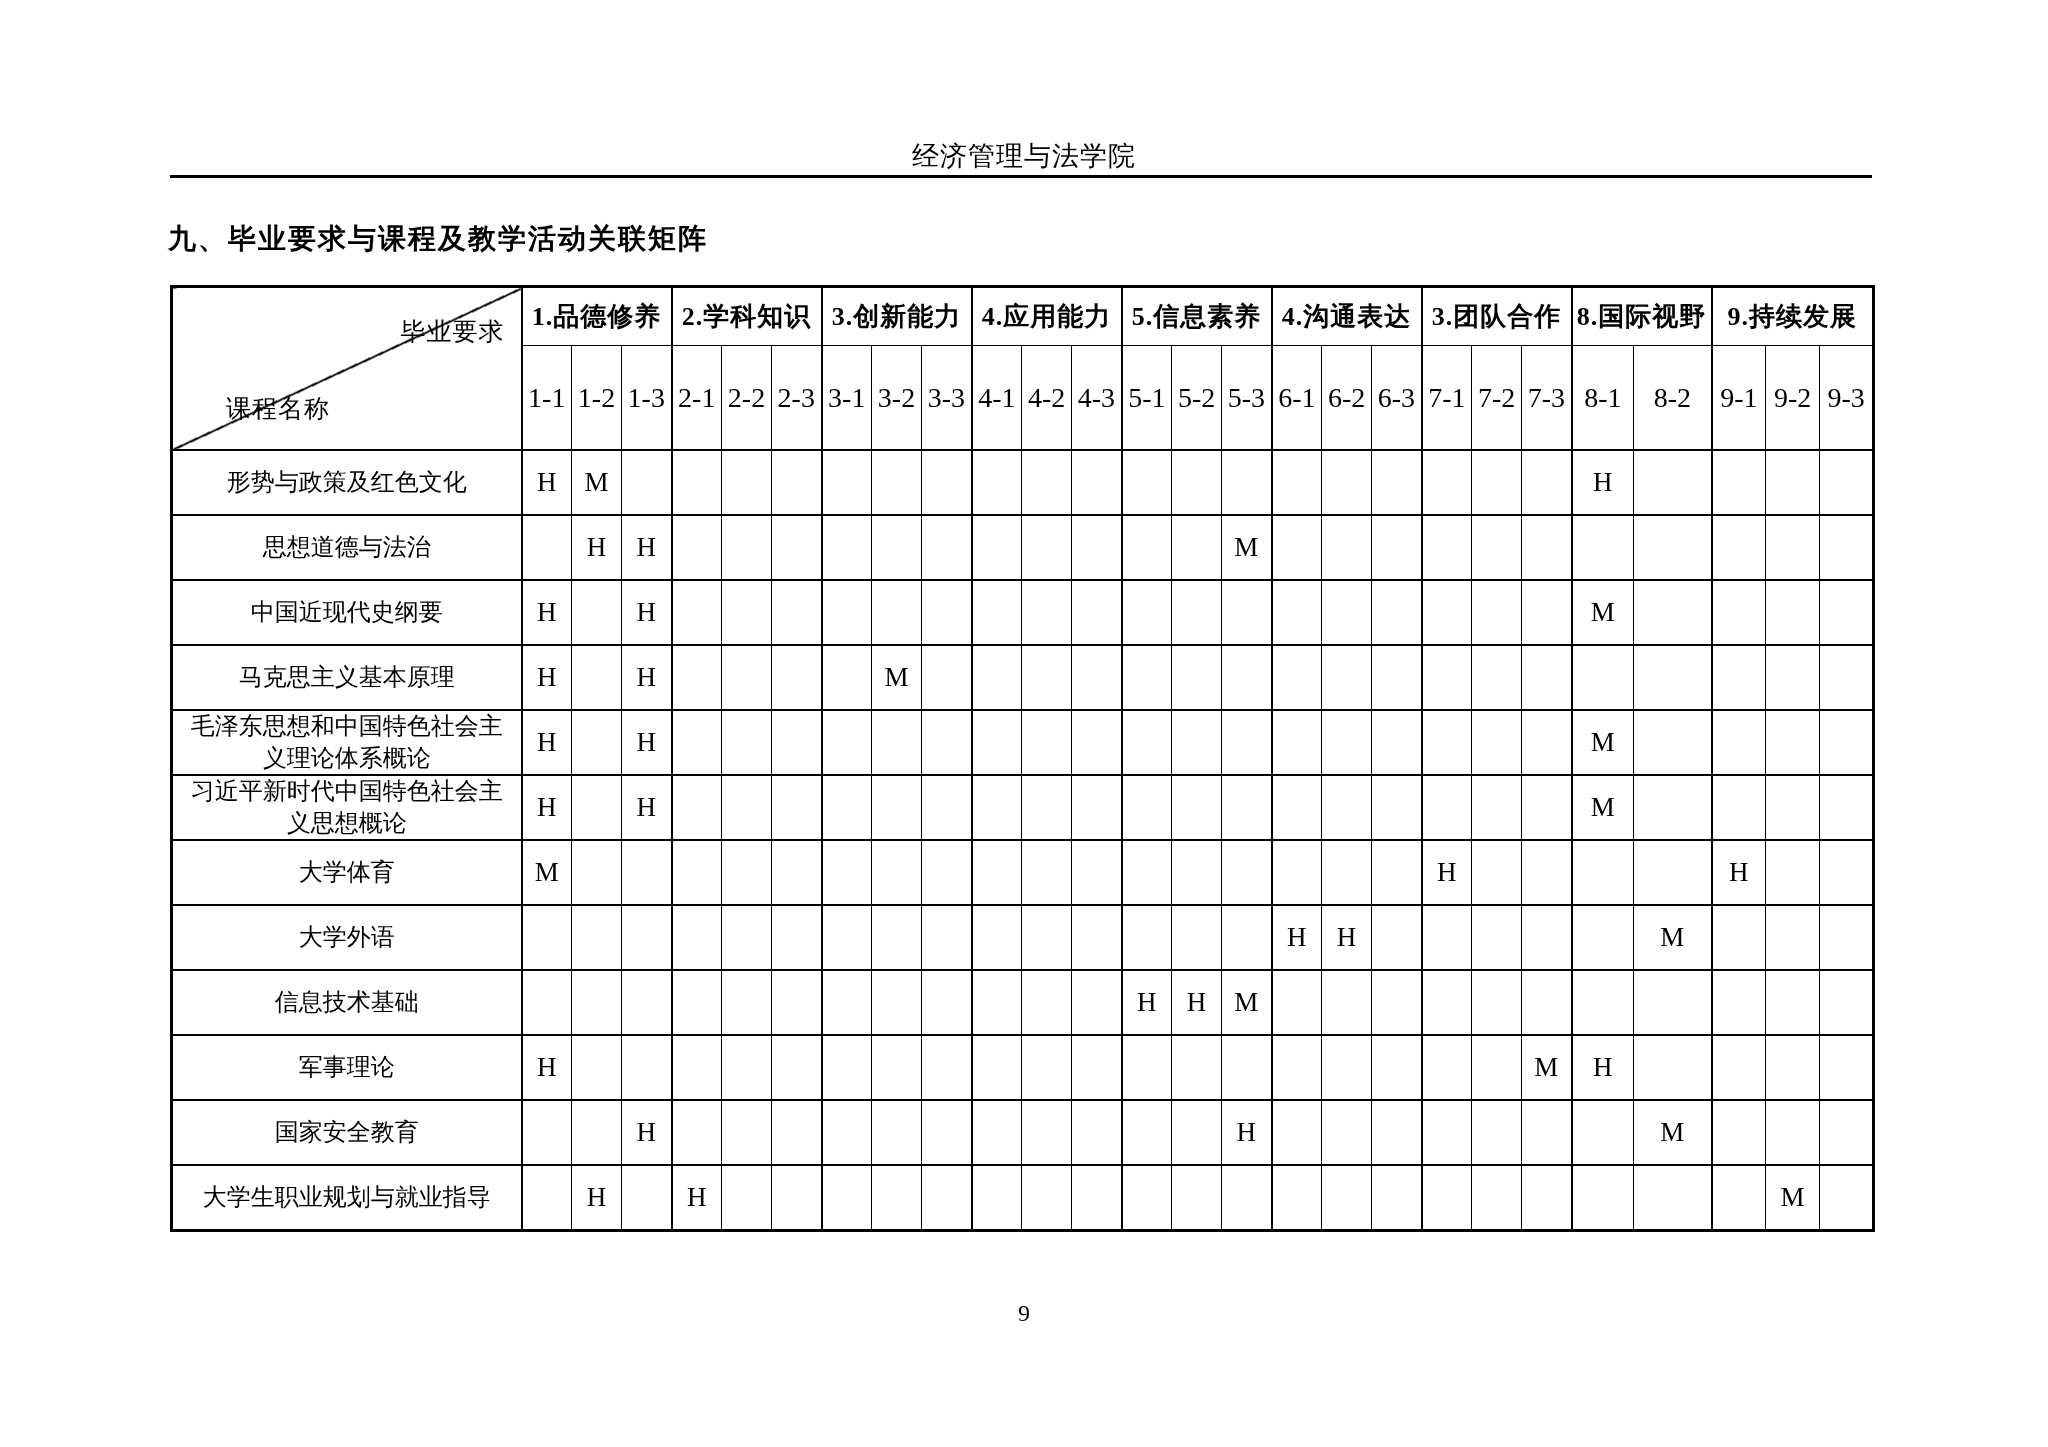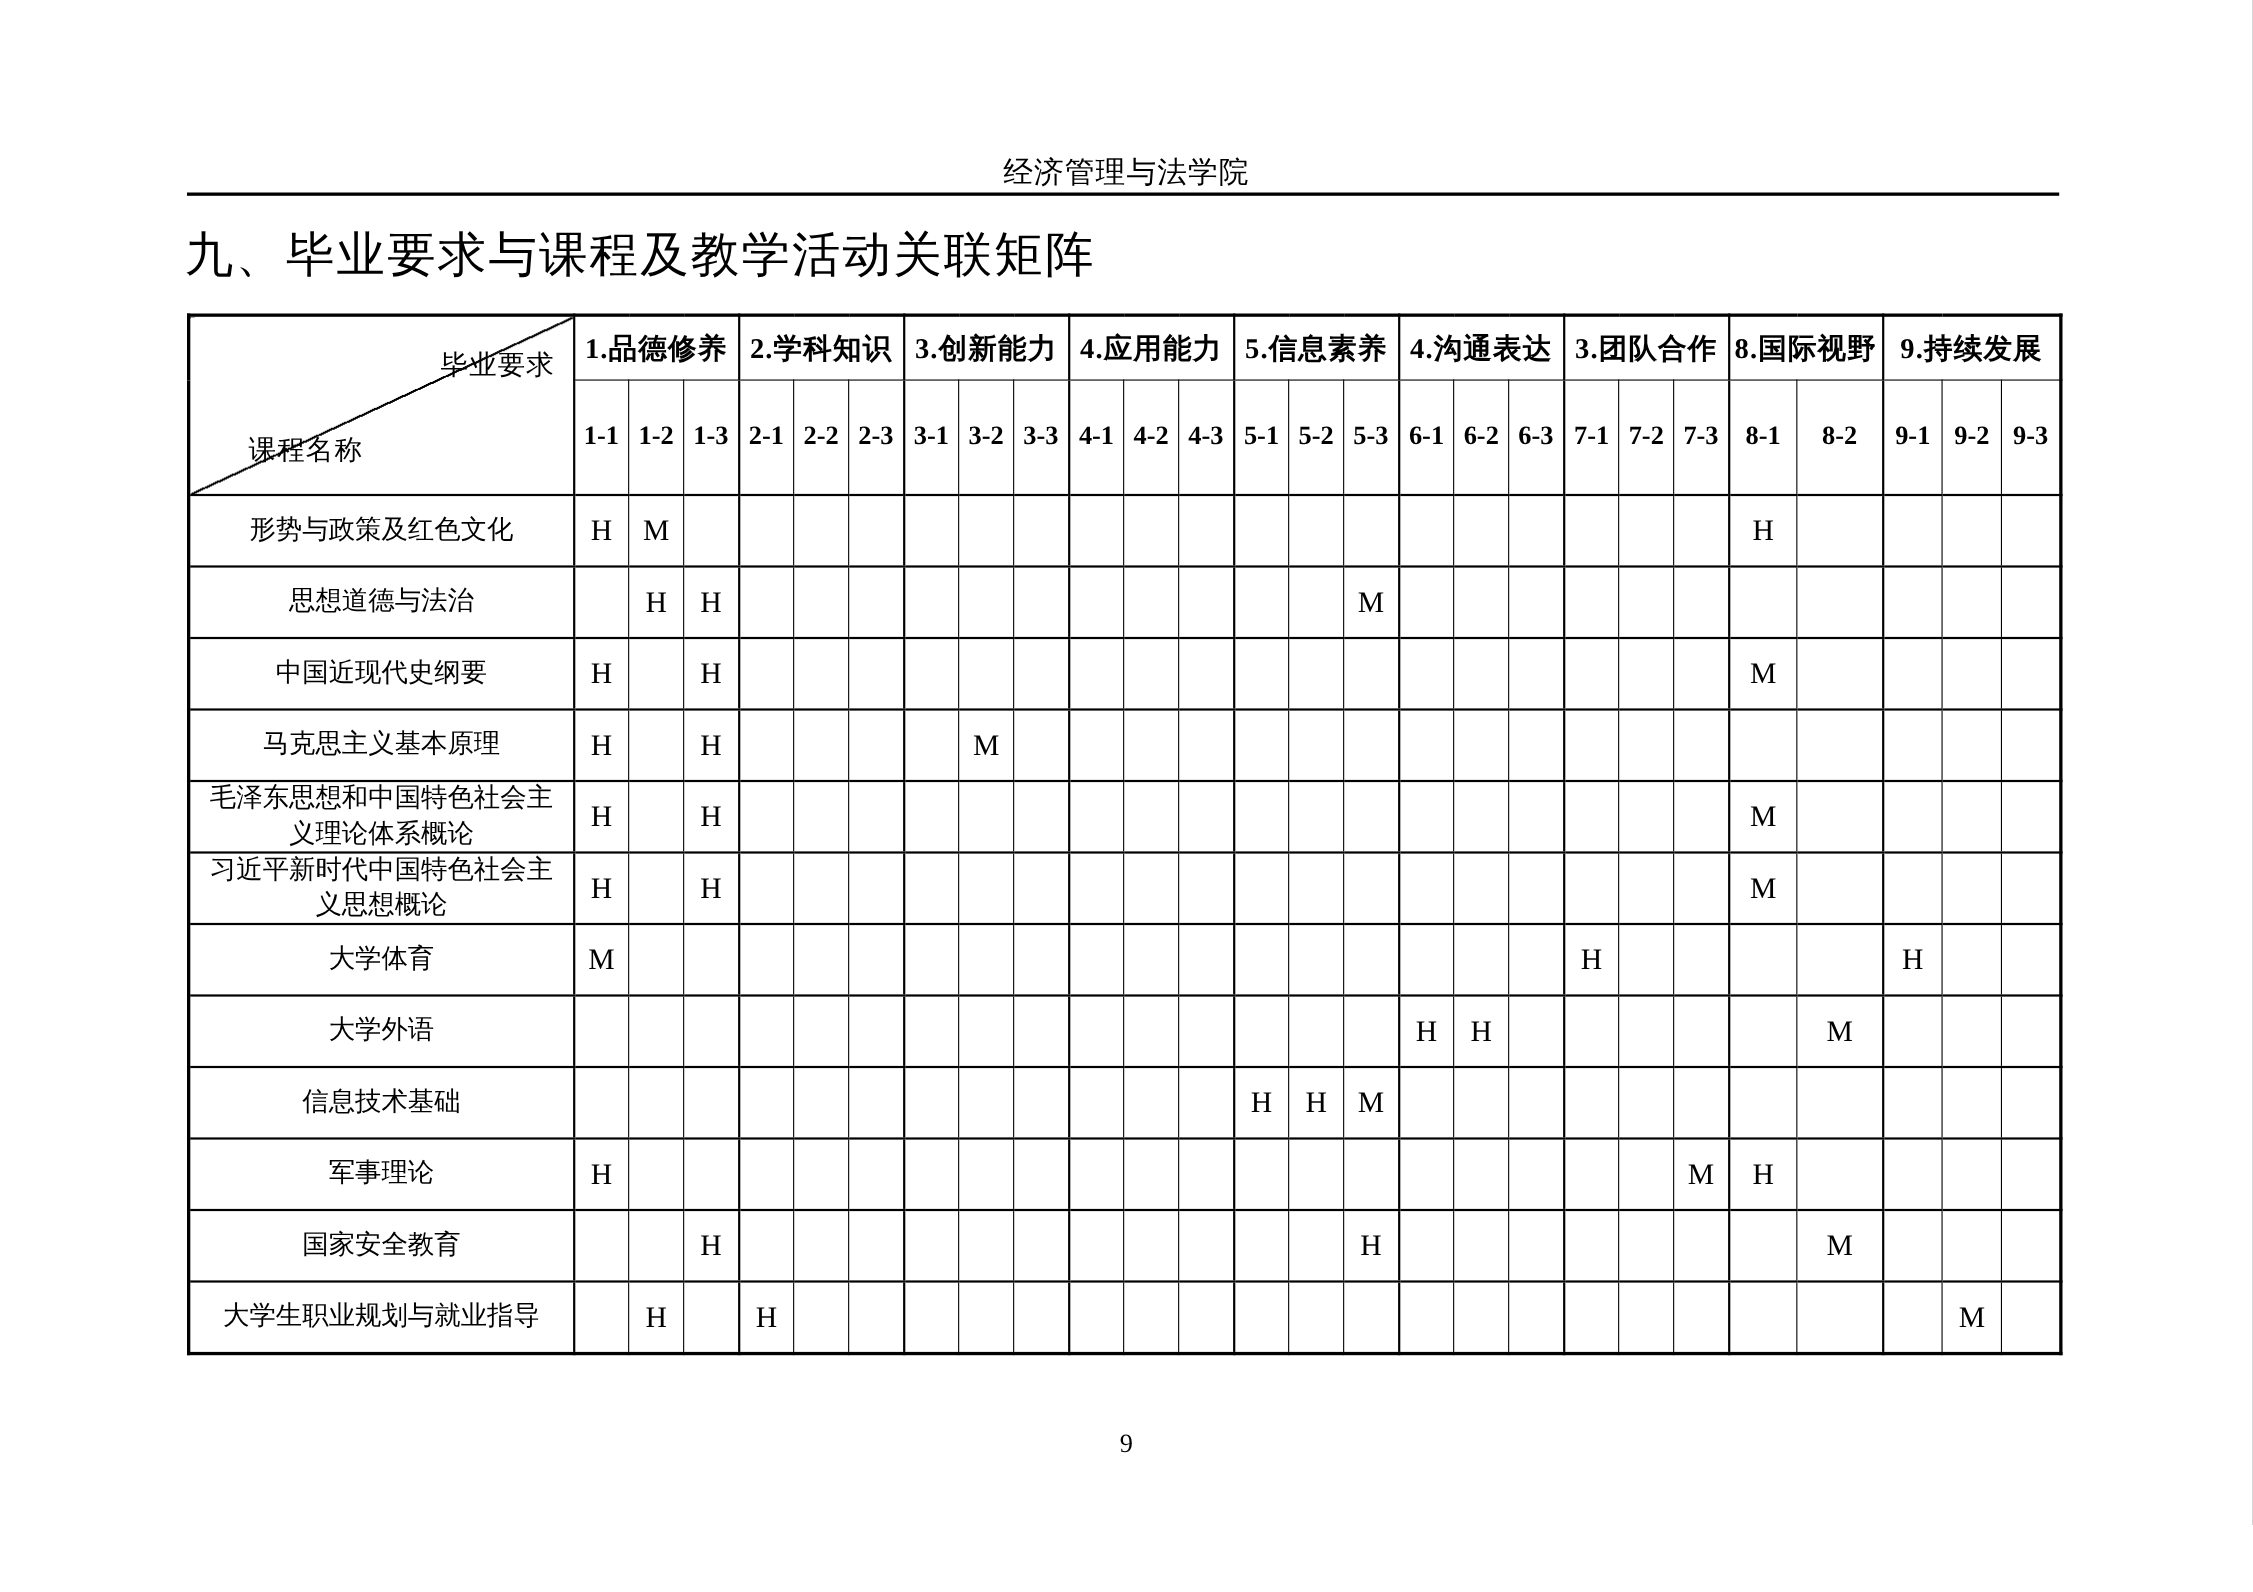--- a/index.html
+++ b/index.html
@@ -13,38 +13,38 @@
   }
   .doc-header {
     position:absolute; top:138px; left:0; width:100%;
     text-align:center; font-size:27px; letter-spacing:1px;
   }
   .header-rule {
     position:absolute; left:170px; top:175px;
     width:1702px; height:3px; background:#000;
   }
   .doc-title {
-    position:absolute; left:168px; top:202px;
+    position:absolute; left:168px; top:220px;
     font-family:"Liberation Sans", sans-serif;
-    font-weight:normal; font-size:44px; letter-spacing:2px;
+    font-weight:bold; font-size:28px; letter-spacing:2px;
   }
   table.matrix-table {
     position:absolute; left:170px; top:285px;
     width:1702px;
     border-collapse:collapse; table-layout:fixed;
     border:3px solid #000;
   }
   .matrix-table th, .matrix-table td {
     border:1px solid #000;
     padding:0; margin:0;
     text-align:center; vertical-align:middle;
     overflow:hidden;
   }
   tr.group-row th { height:57px; font-size:26px; font-weight:bold; letter-spacing:1px; }
-  tr.sub-row th   { height:103px; font-size:24px; font-weight:bold; }
+  tr.sub-row th   { height:103px; font-size:28px; font-weight:normal; }
   .matrix-table tbody td {
     height:63px; font-size:24px; line-height:1.3;
     border-top:2px solid #000; border-bottom:2px solid #000;
   }
   .matrix-table tbody td.course-cell { padding:0 6px; }
   .matrix-table tbody td.mark-cell { font-size:27px; }
   .grp-start { border-left:2px solid #000 !important; }
   th.corner {
     border-right:2px solid #000;
     background-image:linear-gradient(to bottom right,

